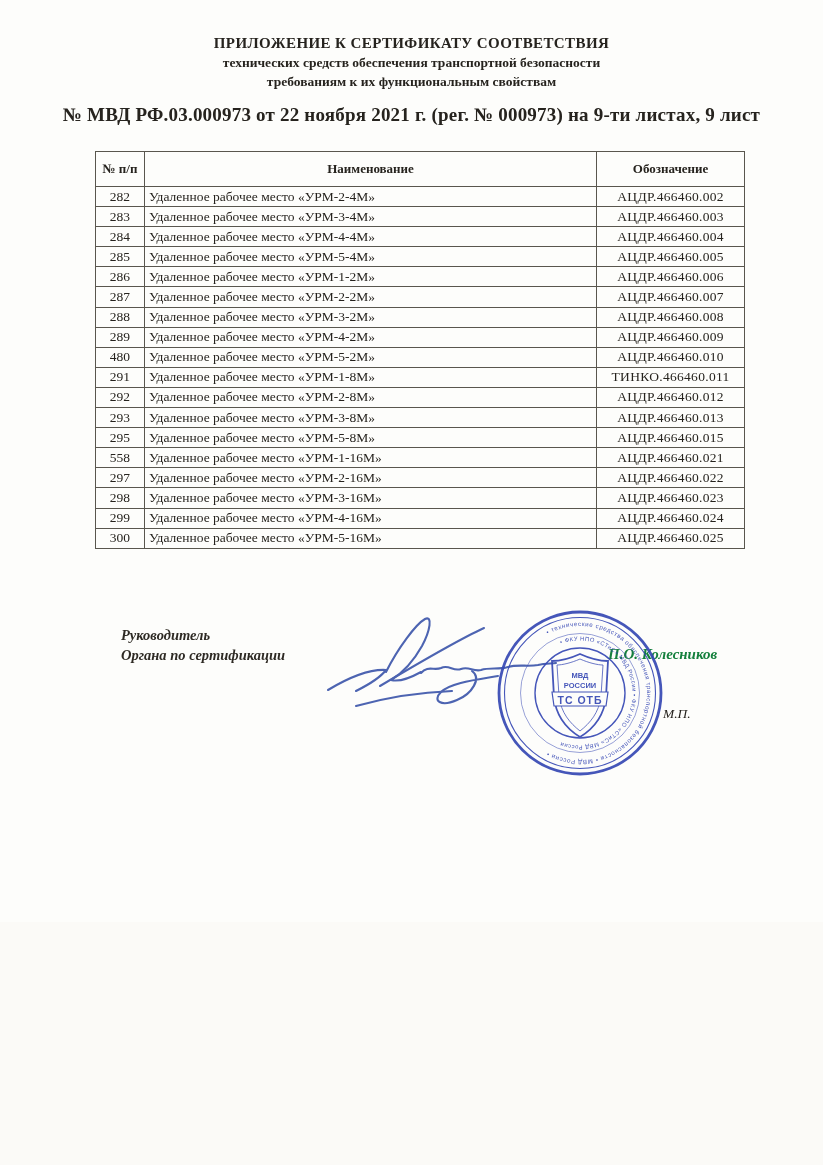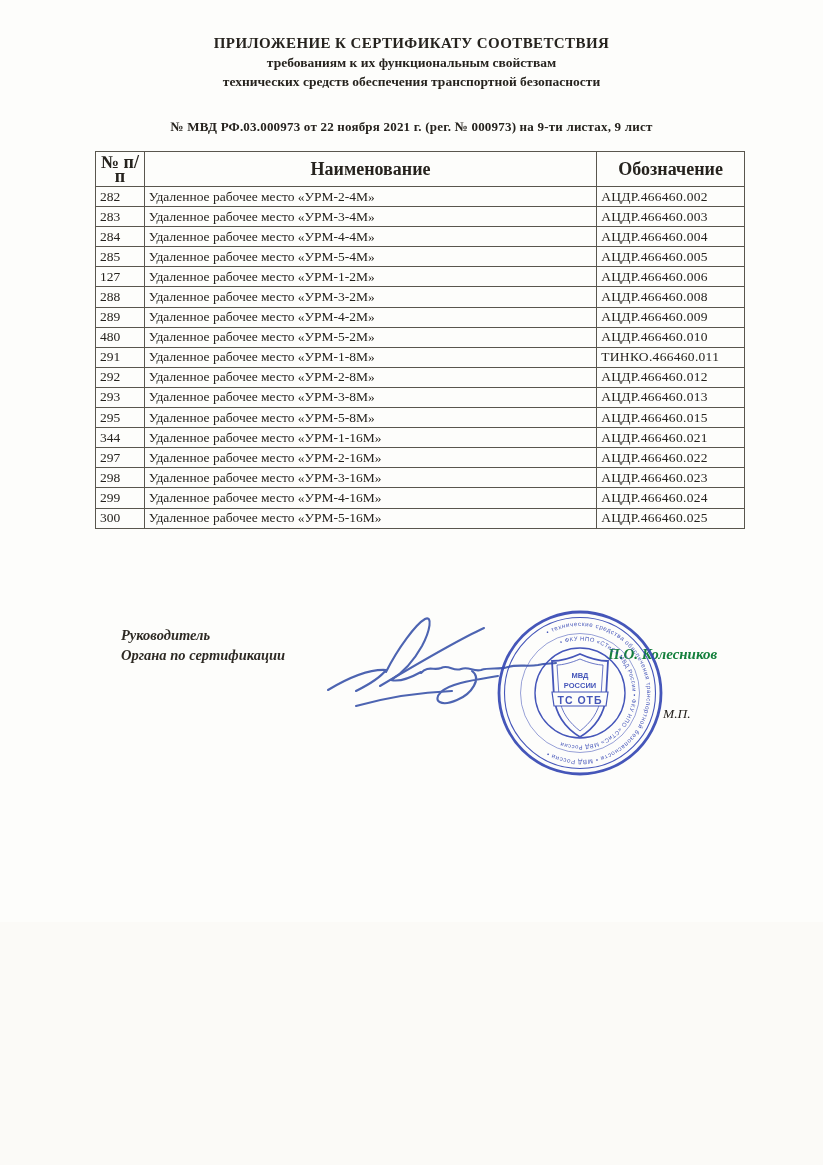--- a/index.html
+++ b/index.html
@@ -2,31 +2,31 @@
 <html><head>
 <meta charset="utf-8">
 <style>
   html,body{margin:0;padding:0;background:#fbfaf7;}
   .page{position:relative;width:823px;height:922px;background:#fdfdfb;overflow:hidden;
         font-family:"Liberation Serif","DejaVu Serif",serif;color:#26231e;}
   
   .doc-header{position:absolute;top:34px;left:0;width:100%;text-align:center;}
   .doc-title-main{font-size:15px;font-weight:bold;letter-spacing:.4px;line-height:19px;}
   .doc-title-sub{font-size:13.5px;font-weight:bold;line-height:19px;}
-  .doc-number{font-size:13px;font-weight:bold;margin-top:28px;letter-spacing:.2px;}
+  .doc-number{font-size:19px;font-weight:bold;margin-top:13px;letter-spacing:.2px;}
   
   table.items{position:absolute;left:95px;top:151px;width:650px;border-collapse:collapse;
               border:1.6px solid #4e4b44;}
   table.items th,table.items td{border:1px solid #59564e;font-size:13.5px;padding:0 4px;
               line-height:14px;vertical-align:middle;}
-  table.items th{font-weight:bold;height:34px;text-align:center;font-size:18px;}
+  table.items th{font-weight:bold;height:34px;text-align:center;font-size:13px;}
   table.items td{height:19.1px;}
-  td.c-num{text-align:left;width:41px;}
+  td.c-num{text-align:center;width:41px;}
   td.c-name{text-align:left;padding-left:9px;width:463px;}
-  td.c-code{width:140px;letter-spacing:.3px;}
+  td.c-code{text-align:center;width:140px;letter-spacing:.3px;}
   
   .role{position:absolute;left:105px;top:625px;font-size:14.5px;font-weight:bold;
         font-style:italic;line-height:20px;color:#2e2a24;margin-left:16px;}
   .signer-name{position:absolute;left:608px;top:646px;font-size:15px;font-weight:bold;
         font-style:italic;color:#15803d;z-index:4;white-space:nowrap;}
   .mp{position:absolute;left:663px;top:706px;font-size:13.5px;font-style:italic;z-index:6;}
   .sig-blue{position:absolute;left:322px;top:606px;z-index:3;opacity:.9;}
   .stamp-mvd{position:absolute;left:496px;top:609px;z-index:5;opacity:.92;}
   
   .stamp-tinko{position:absolute;left:482px;top:1004px;opacity:.95;z-index:2;}
@@ -42,22 +42,22 @@
         filter:blur(2px);transform:rotate(-.5deg);}
   .st-sans{font-family:"Liberation Sans","DejaVu Sans",sans-serif;}
 </style>
 </head>
 <body>
 
 <div class="page">
 
   <div class="doc-header">
     <div class="doc-title-main">ПРИЛОЖЕНИЕ К СЕРТИФИКАТУ СООТВЕТСТВИЯ</div>
+    <div class="doc-title-sub">технических средств обеспечения транспортной безопасности</div>
     <div class="doc-title-sub">требованиям к их функциональным свойствам</div>
-    <div class="doc-title-sub">технических средств обеспечения транспортной безопасности</div>
     <div class="doc-number">№ МВД РФ.03.000973 от 22 ноября 2021 г. (рег. № 000973) на 9-ти листах, 9 лист</div>
   </div>
 
   <table class="items">
     <thead>
       <tr>
         <th style="width:41px;">№ п/п</th>
         <th style="width:463px;">Наименование</th>
         <th style="width:140px;">Обозначение</th>
       </tr>
@@ -77,23 +77,28 @@
           <td class="c-num">284</td>
           <td class="c-name">Удаленное рабочее место «УРМ-4-4М»</td>
           <td class="c-code">АЦДР.466460.004</td>
         </tr>
         <tr>
           <td class="c-num">285</td>
           <td class="c-name">Удаленное рабочее место «УРМ-5-4М»</td>
           <td class="c-code">АЦДР.466460.005</td>
         </tr>
         <tr>
-          <td class="c-num">127</td>
+          <td class="c-num">286</td>
           <td class="c-name">Удаленное рабочее место «УРМ-1-2М»</td>
           <td class="c-code">АЦДР.466460.006</td>
+        </tr>
+        <tr>
+          <td class="c-num">287</td>
+          <td class="c-name">Удаленное рабочее место «УРМ-2-2М»</td>
+          <td class="c-code">АЦДР.466460.007</td>
         </tr>
         <tr>
           <td class="c-num">288</td>
           <td class="c-name">Удаленное рабочее место «УРМ-3-2М»</td>
           <td class="c-code">АЦДР.466460.008</td>
         </tr>
         <tr>
           <td class="c-num">289</td>
           <td class="c-name">Удаленное рабочее место «УРМ-4-2М»</td>
           <td class="c-code">АЦДР.466460.009</td>
@@ -117,21 +122,21 @@
           <td class="c-num">293</td>
           <td class="c-name">Удаленное рабочее место «УРМ-3-8М»</td>
           <td class="c-code">АЦДР.466460.013</td>
         </tr>
         <tr>
           <td class="c-num">295</td>
           <td class="c-name">Удаленное рабочее место «УРМ-5-8М»</td>
           <td class="c-code">АЦДР.466460.015</td>
         </tr>
         <tr>
-          <td class="c-num">344</td>
+          <td class="c-num">558</td>
           <td class="c-name">Удаленное рабочее место «УРМ-1-16М»</td>
           <td class="c-code">АЦДР.466460.021</td>
         </tr>
         <tr>
           <td class="c-num">297</td>
           <td class="c-name">Удаленное рабочее место «УРМ-2-16М»</td>
           <td class="c-code">АЦДР.466460.022</td>
         </tr>
         <tr>
           <td class="c-num">298</td>

